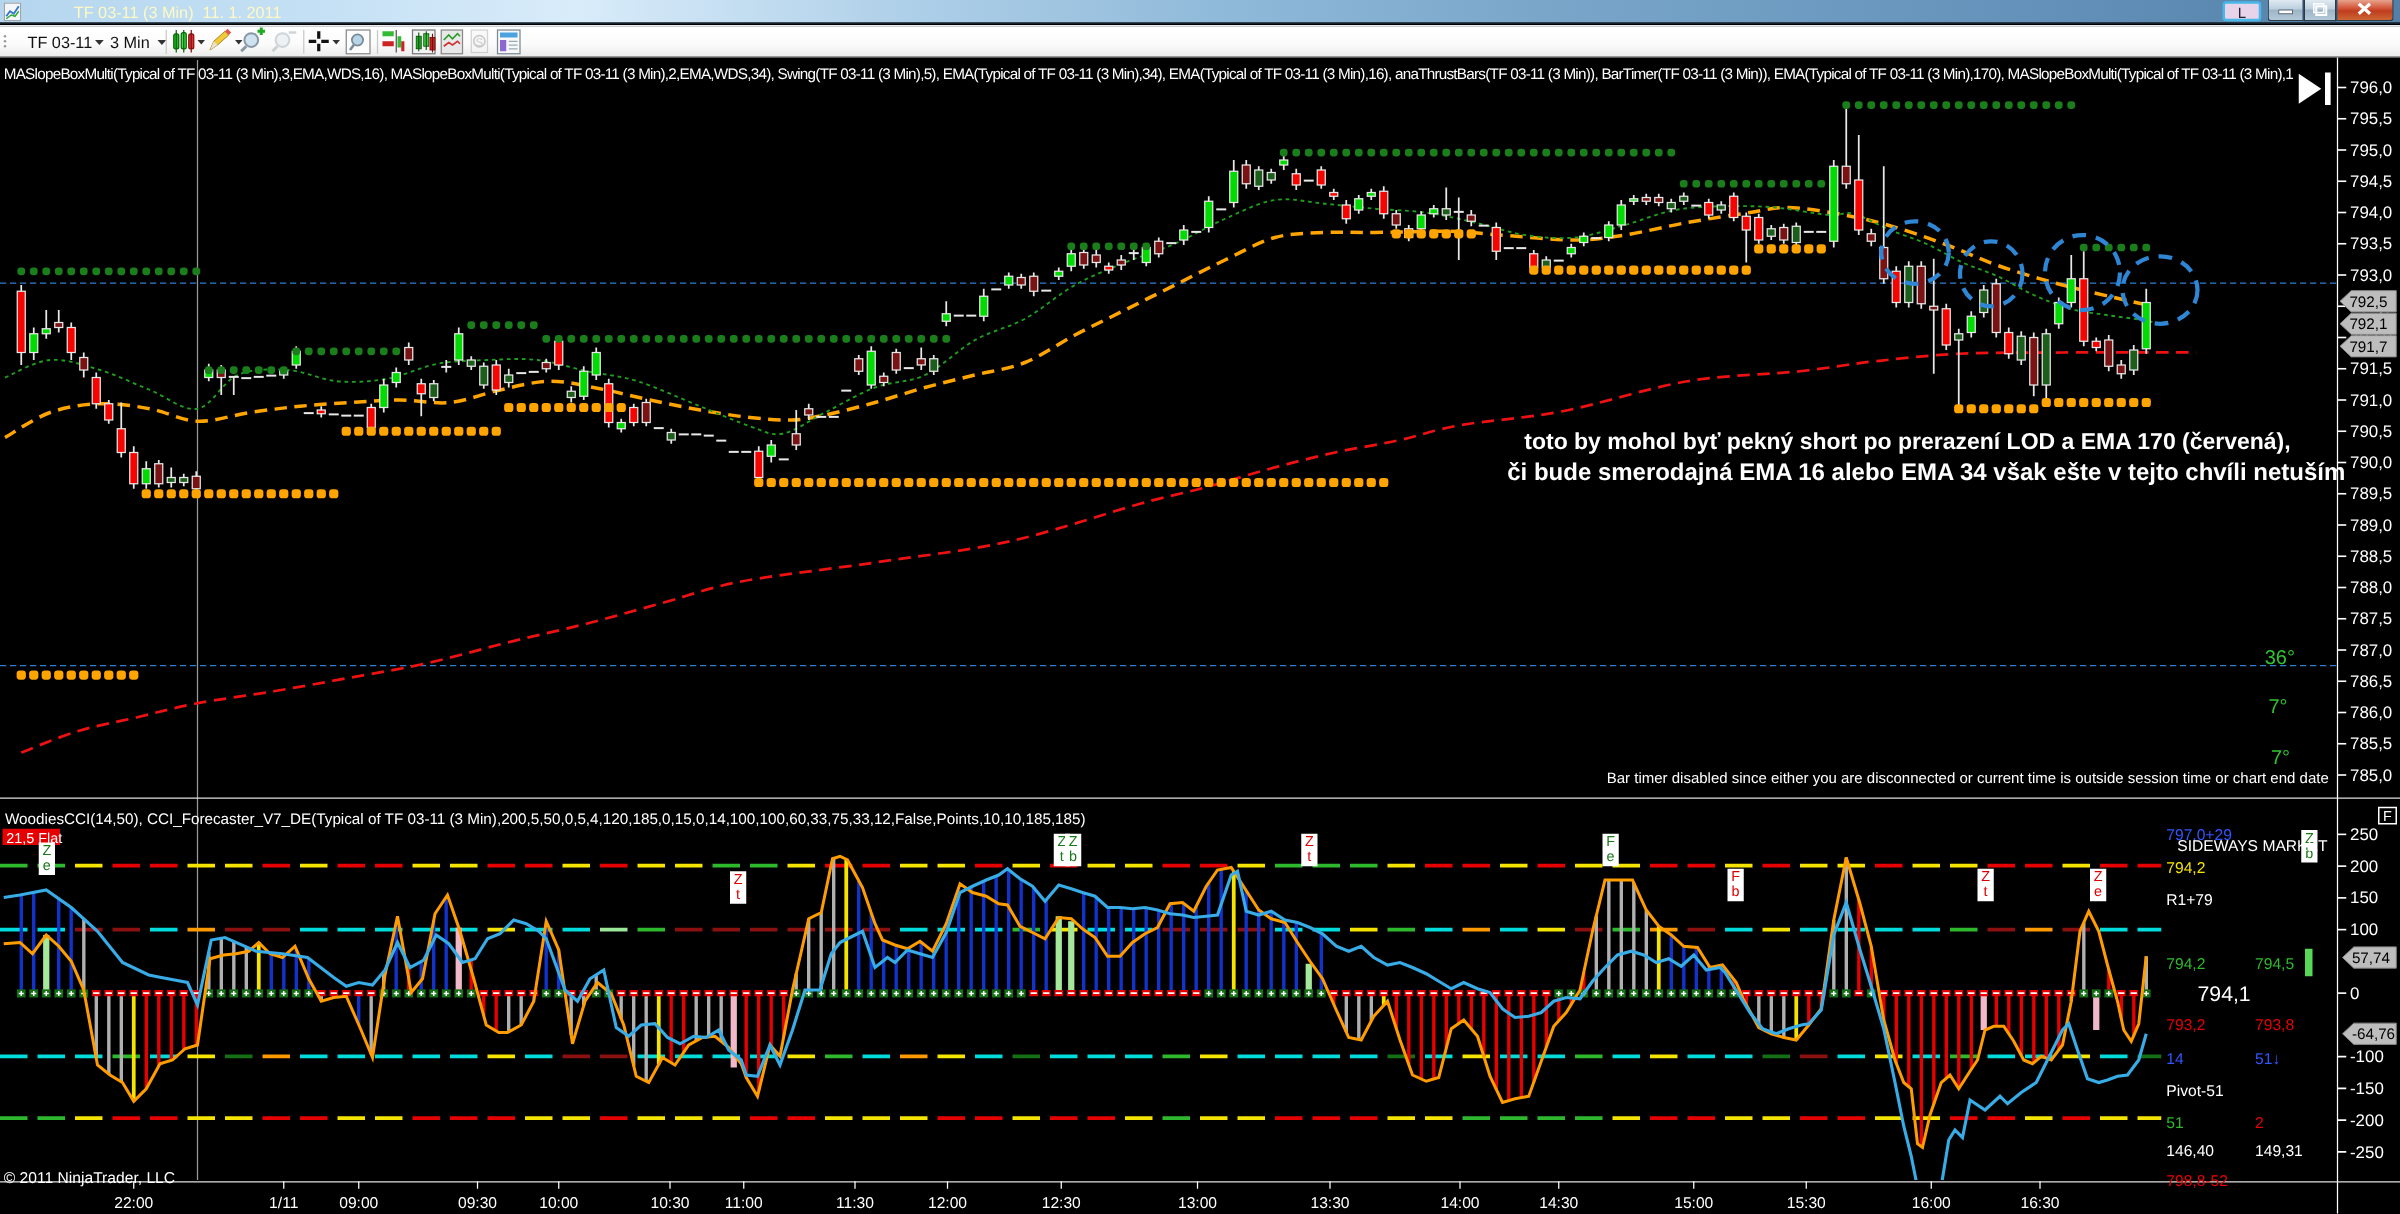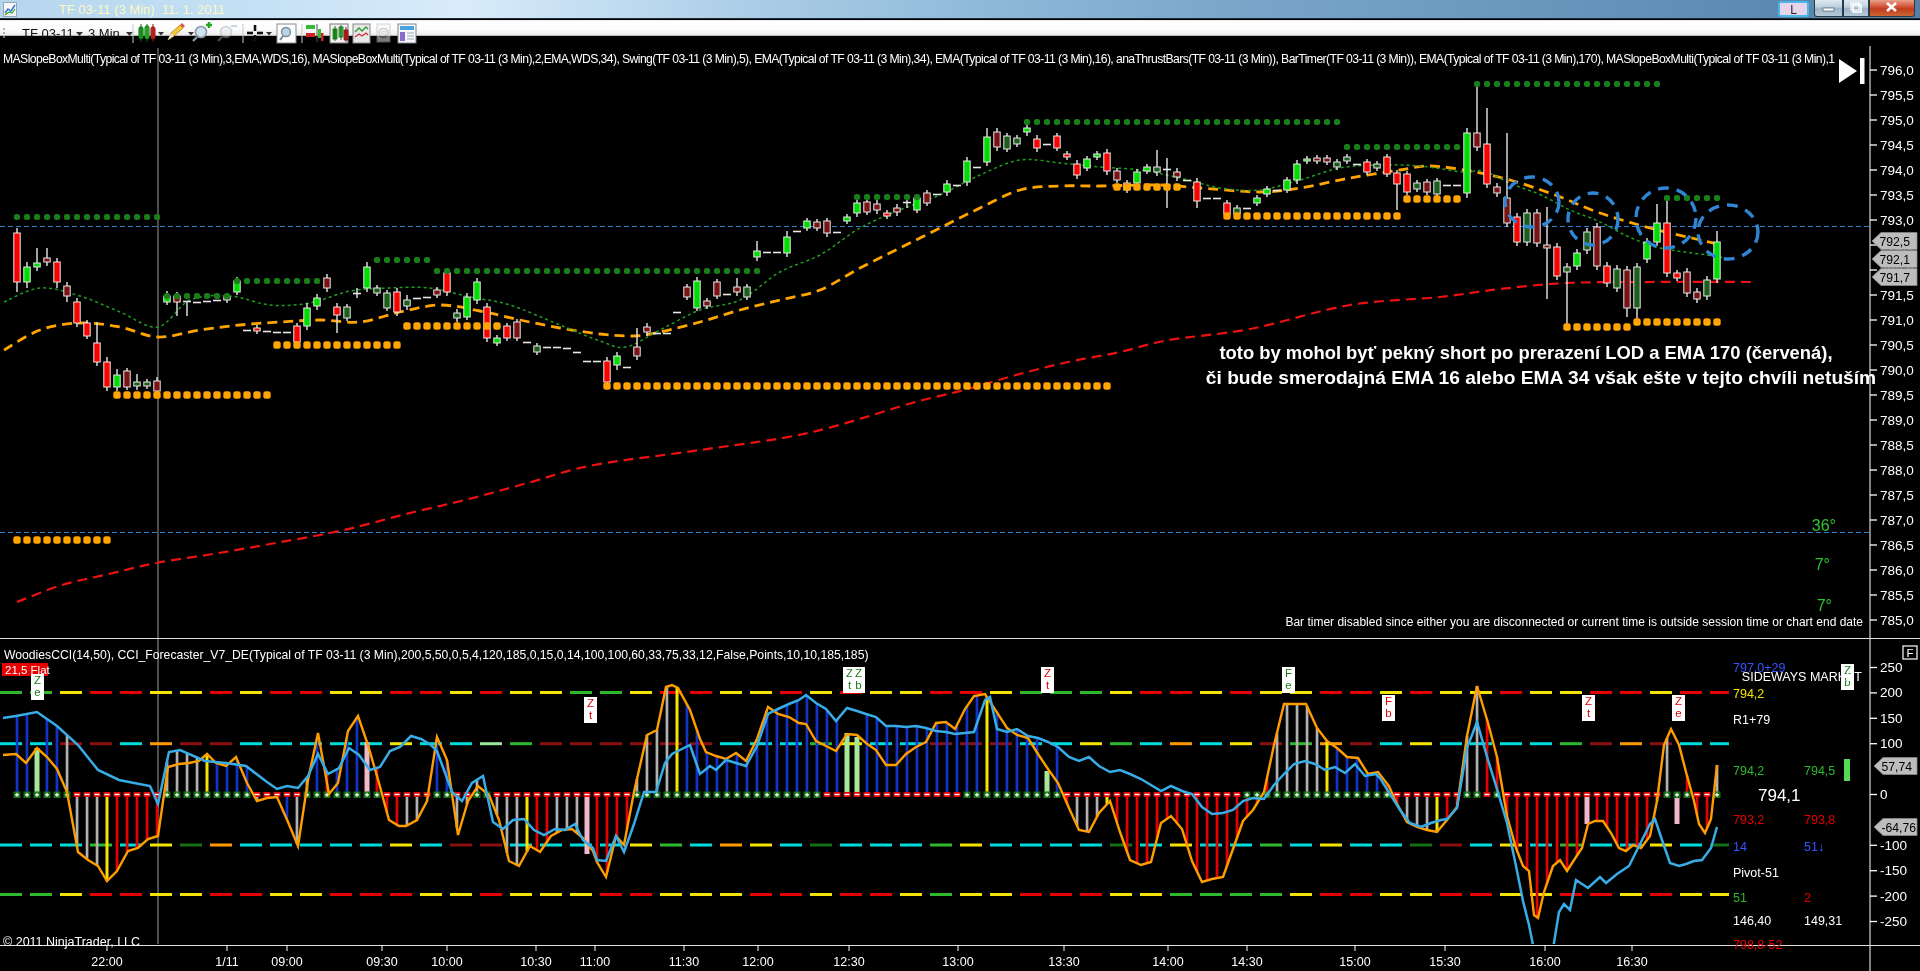--- a/index.html
+++ b/index.html
@@ -5,21 +5,21 @@
 #titlebar { position:absolute; top:0; left:0; width:1920px; height:19px;
   background:linear-gradient(to right,#b4d6ee 0%,#c6e1f5 14%,#d9ecfa 24%,#aecfe8 38%,#8db8d8 52%,#7aa6ca 64%,#6d9ac0 76%,#6290b8 86%,#5a87ae 94%,#557fa6 100%);
   border-bottom:1px solid #1f2c38; }
 #titleicon { position:absolute; left:3px; top:2px; width:14px; height:15px; background:#f4f6f8; border:1px solid #9aa7b2; }
 #titletext { position:absolute; left:23px; top:2px; font-size:13px; color:#fef9c3;margin-left:36px; }
 .wbtn { position:absolute; top:0px; height:17px; border:1px solid #2b3a47; border-top:none; }
 #btnL { left:1778px; width:31px; background:#e7d3ea; border:2px solid #47b8e8; border-radius:3px; top:1px; height:16px; color:#223; text-align:center; font-size:12px; line-height:14px; }
 #btnMin { left:1814px; width:29px; background:linear-gradient(#dfeaf2 0%,#bccfde 45%,#9db4c6 50%,#b4c9d8 100%); border-bottom-left-radius:3px; }
 #btnMax { left:1843px; width:26px; background:linear-gradient(#dfeaf2 0%,#bccfde 45%,#9db4c6 50%,#b4c9d8 100%); }
 #btnX { left:1869px; width:46px; background:linear-gradient(#e8a28c 0%,#d4573a 40%,#c03d1f 55%,#cc6633 100%); border-bottom-right-radius:3px; }
-#toolbar { position:absolute; top:20px; left:0; width:1920px; height:16px; background:linear-gradient(#ffffff 0%,#fbfbfb 60%,#ececec 100%); border-bottom:1px solid #b8b8b8; border-top:1px solid #e8eef3; }
+#toolbar { position:absolute; top:20px; left:0; width:1920px; height:26px; background:linear-gradient(#ffffff 0%,#fbfbfb 60%,#ececec 100%); border-bottom:1px solid #b8b8b8; border-top:1px solid #e8eef3; }
 svg { position:absolute; top:0; left:0; }
 </style></head>
 <body>
 <svg width="1920" height="971" viewBox="0 0 1920 971">
 <rect x="0" y="0" width="1920" height="971" fill="#000000"></rect>
 <defs>
       <clipPath id="cciclip">
         <rect x="0" y="641" width="1869" height="303"></rect>
       </clipPath>
     </defs>

